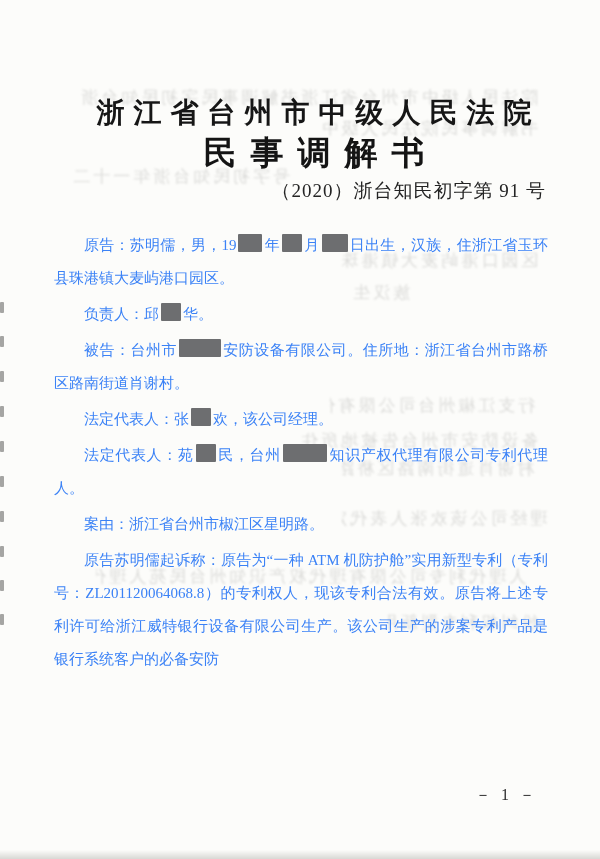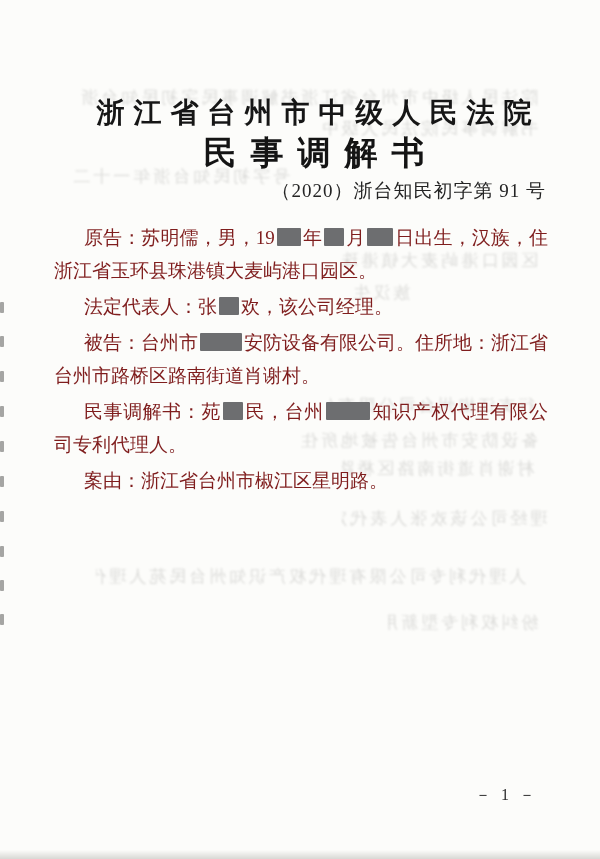--- a/index.html
+++ b/index.html
@@ -23,23 +23,23 @@
   .doc-type{
     position:absolute;top:131px;left:0;right:0;margin:0;
     text-align:center;font-size:33px;font-weight:700;
     letter-spacing:14px;padding-left:14px;color:#141414;
   }
   .case-number{
     position:absolute;top:178px;right:82px;
     font-size:19px;letter-spacing:1px;color:#242424;
   }
   .doc-body{
-    position:absolute;top:221px;left:54px;width:494px;
-    font-size:19px;line-height:33px;
-    text-align:justify;color:#7f1d1d;
+    position:absolute;top:229px;left:54px;width:494px;
+    font-size:15px;line-height:33px;
+    text-align:justify;color:#3b82f6;
   }
   .para{margin:0 0 3px 0;text-indent:30px;}
   .redact{
     display:inline-block;height:18px;vertical-align:-2px;
     margin:0 2px;border-radius:1px;
   }
   .page-number{
     position:absolute;top:785px;right:90px;
     font-size:16px;letter-spacing:3px;color:#2e2e2e;
   }
@@ -87,21 +87,23 @@
     </div>
 
   <h1 class="court-name">浙江省台州市中级人民法院</h1>
 
   <h2 class="doc-type">民事调解书</h2>
 
   <div class="case-number">（2020）浙台知民初字第 91 号</div>
 
   <div class="doc-body">
       <p class="para"><span>原告：苏明儒，男，19</span><span class="redact" style="width: 24px; background: rgb(109, 110, 112);"></span><span>年</span><span class="redact" style="width: 20px; background: rgb(109, 110, 112);"></span><span>月</span><span class="redact" style="width: 26px; background: rgb(109, 110, 112);"></span><span>日出生，汉族，住浙江省玉环县珠港镇大麦屿港口园区。</span></p>
+      <p class="para"><span>负责人：邱</span><span class="redact" style="width: 20px; background: rgb(109, 110, 112);"></span><span>华。</span></p>
+      <p class="para"><span>被告：台州市</span><span class="redact" style="width: 42px; background: rgb(109, 110, 112);"></span><span>安防设备有限公司。住所地：浙江省台州市路桥区路南街道肖谢村。</span></p>
       <p class="para"><span>法定代表人：张</span><span class="redact" style="width: 20px; background: rgb(109, 110, 112);"></span><span>欢，该公司经理。</span></p>
-      <p class="para"><span>被告：台州市</span><span class="redact" style="width: 42px; background: rgb(109, 110, 112);"></span><span>安防设备有限公司。住所地：浙江省台州市路桥区路南街道肖谢村。</span></p>
-      <p class="para"><span>民事调解书：苑</span><span class="redact" style="width: 20px; background: rgb(109, 110, 112);"></span><span>民，台州</span><span class="redact" style="width: 44px; background: rgb(109, 110, 112);"></span><span>知识产权代理有限公司专利代理人。</span></p>
+      <p class="para"><span>法定代表人：苑</span><span class="redact" style="width: 20px; background: rgb(109, 110, 112);"></span><span>民，台州</span><span class="redact" style="width: 44px; background: rgb(109, 110, 112);"></span><span>知识产权代理有限公司专利代理人。</span></p>
       <p class="para"><span>案由：浙江省台州市椒江区星明路。</span></p>
+      <p class="para"><span>原告苏明儒起诉称：原告为“一种 ATM 机防护舱”实用新型专利（专利号：ZL201120064068.8）的专利权人，现该专利合法有效。原告将上述专利许可给浙江威特银行设备有限公司生产。该公司生产的涉案专利产品是银行系统客户的必备安防</span></p>
     </div>
 
   <div class="page-number">－ 1 －</div>
 
 </div>
 
 </body></html>

